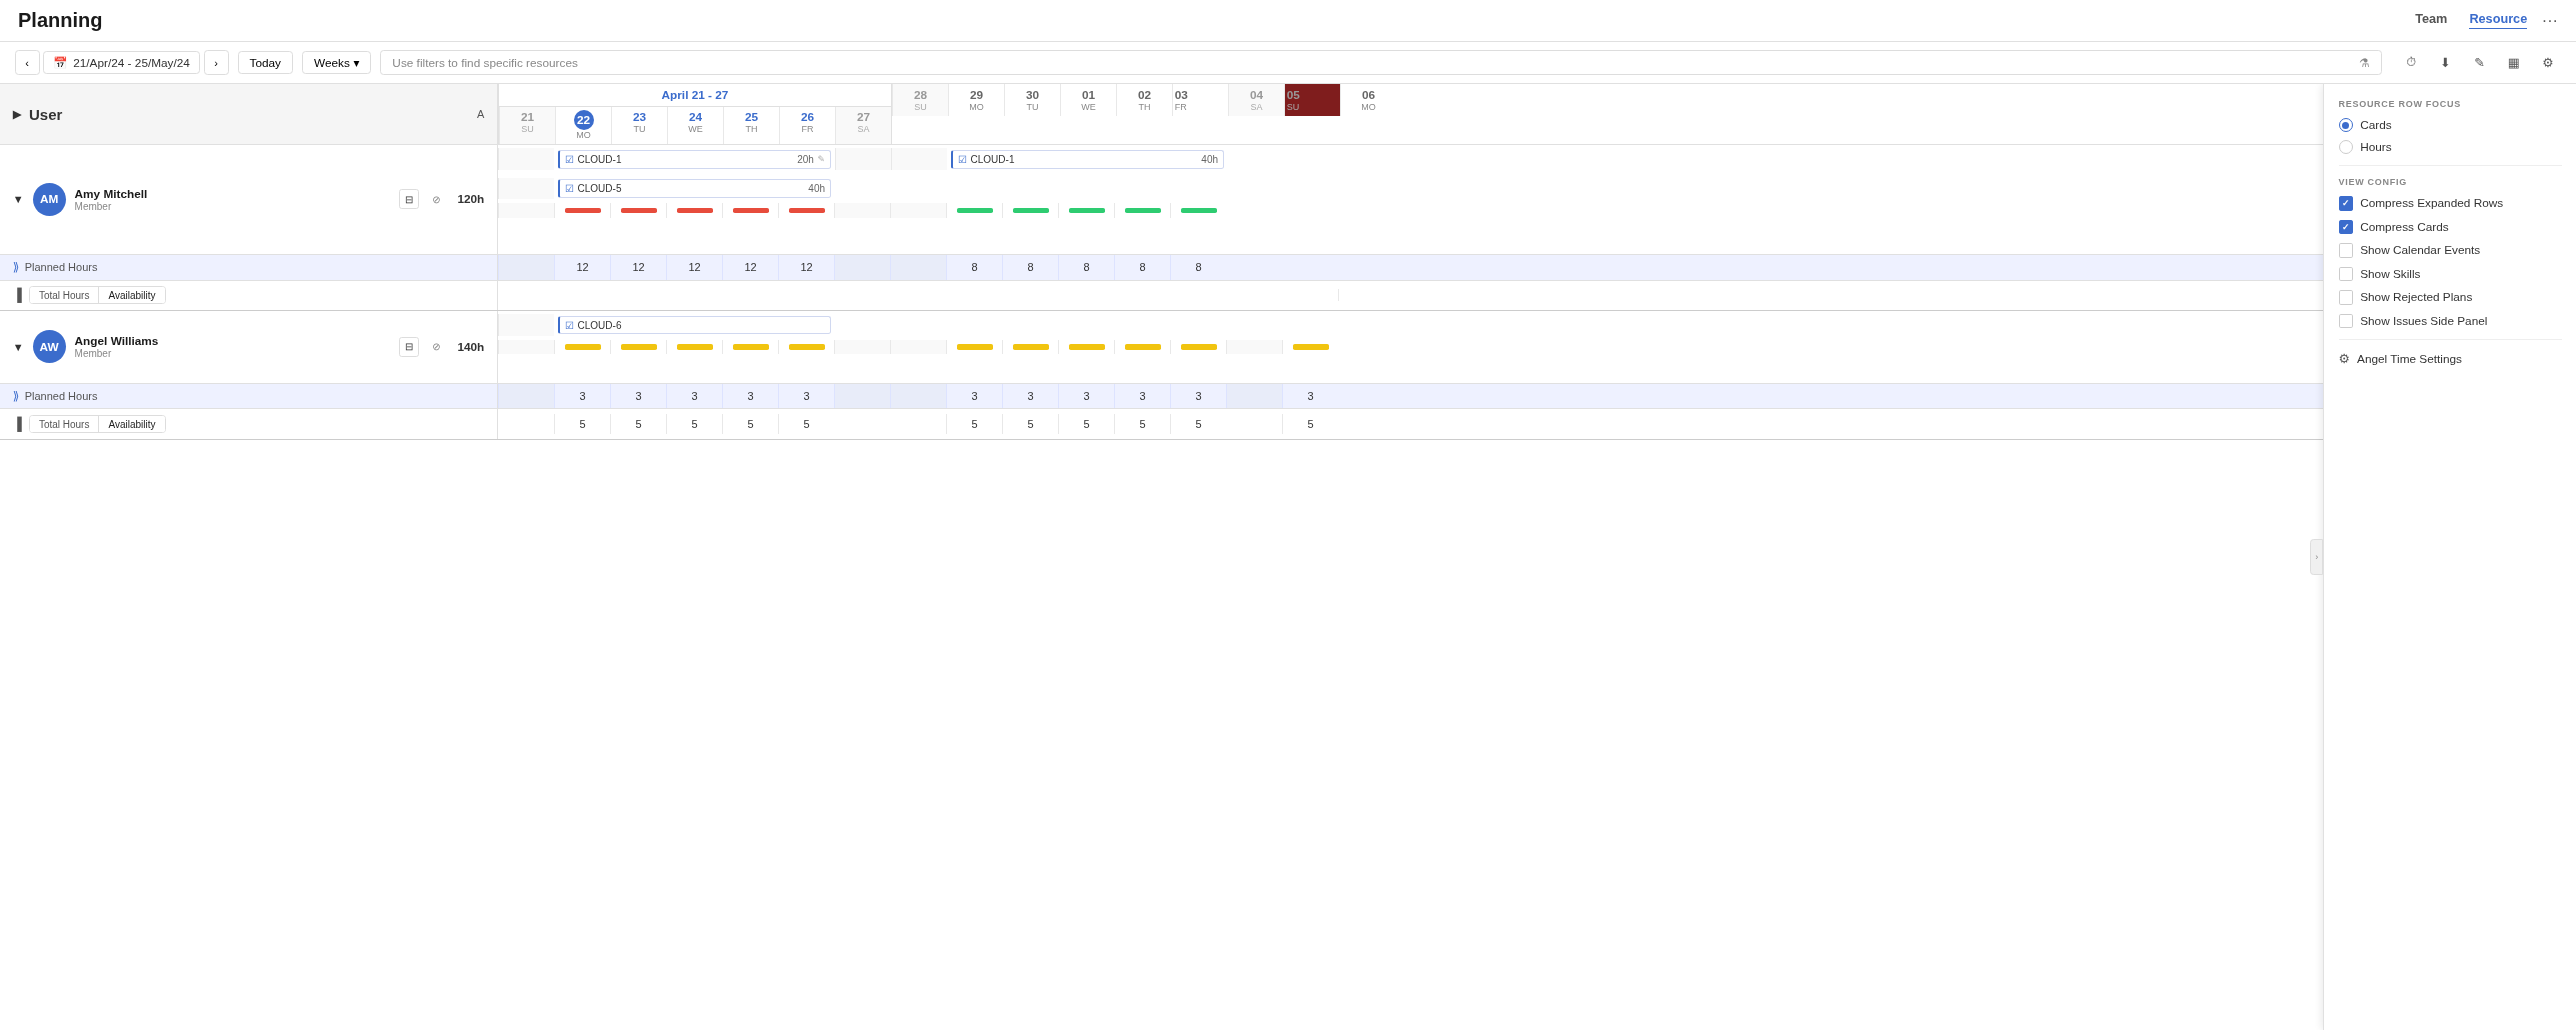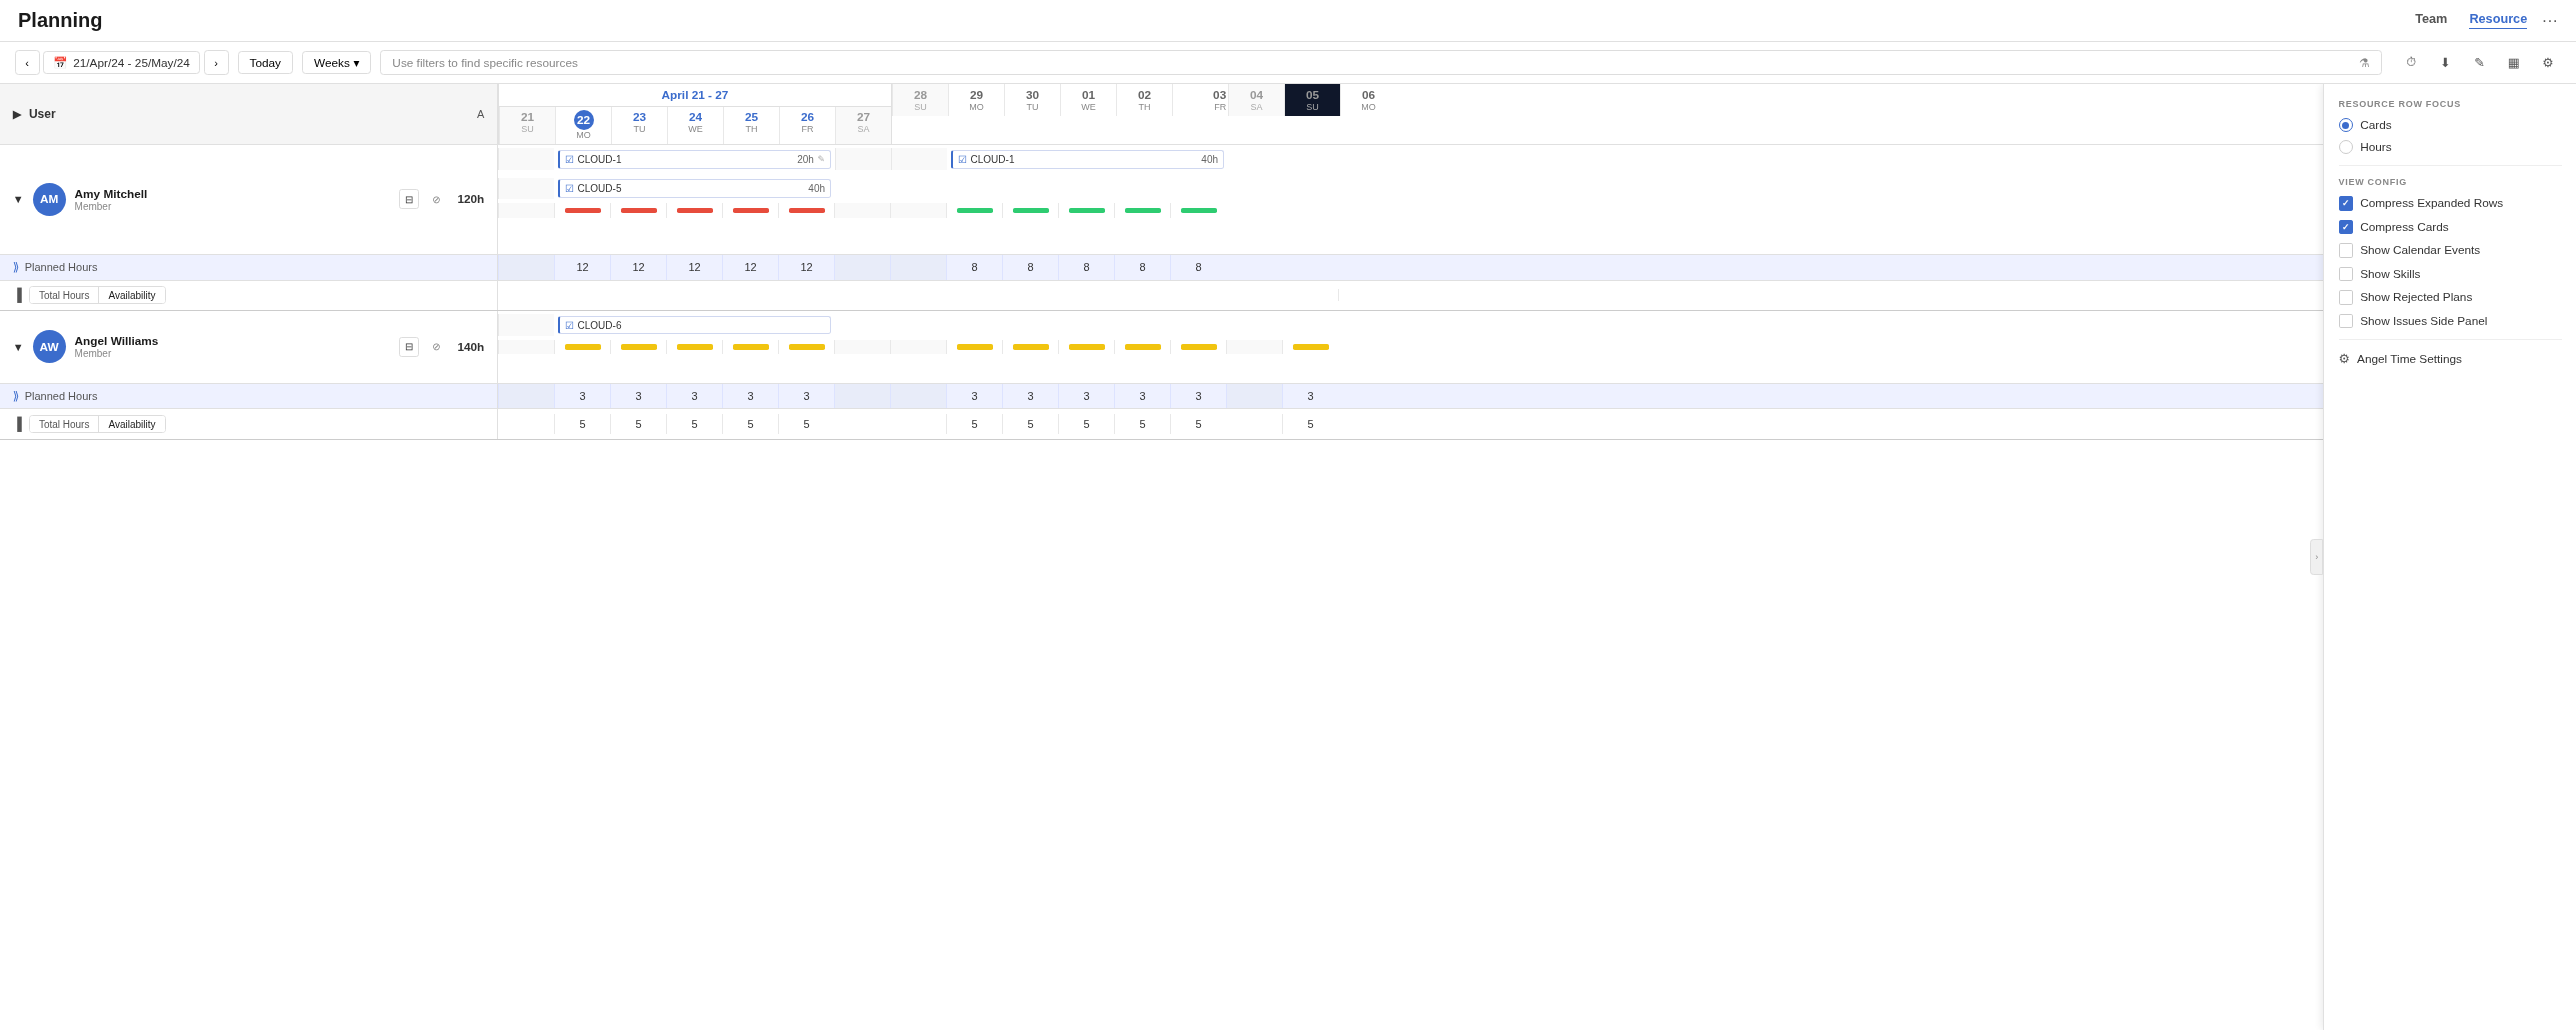--- a/index.html
+++ b/index.html
@@ -98,21 +98,21 @@
   </div>
 
   <div class="main">
 
     <div style="display:flex; flex-direction:column; flex:1; overflow:hidden;">
 
       <div style="display:flex; border-bottom:0.9px solid #e0e0e0; background:#fff; flex-shrink:0;">
 
         <div style="width:498px; flex-shrink:0; border-right:0.9px solid #e0e0e0; display:flex; align-items:center; padding:5.4px 12.7px; background:#f5f5f5;">
           <span style="margin-right:7.2px; cursor:pointer;">▶</span>
-          <span style="font-weight:600; font-size:12px;">User</span>
+          <span style="font-weight:600; font-size:15px;">User</span>
           <span style="margin-left:auto; font-size:11px; color:#555;">A</span>
         </div>
 
         <div style="display:flex; flex:1; overflow:hidden;">
 
           <div style="display:flex; flex-direction:column; border-left:0.9px solid #e0e0e0;">
             <div style="text-align:center; font-weight:600; padding:3.6px 7.2px; font-size:11.8px; border-bottom:0.9px solid #e0e0e0; color:#3b6ccc;">April 21 - 27</div>
             <div style="display:flex;">
               <div style="width:56px;text-align:center;padding:3.6px 1.8px;font-size:10px;background:#f9f9f9;border-left:0.9px solid #e8e8e8;">
                   <div style="font-size:11.8px;font-weight:600;color:#999;">21</div>
@@ -160,29 +160,29 @@
                   <div style="font-size:9px;color:#888;">TU</div>
                 </div>
               <div style="width:56px;text-align:center;padding:3.6px 1.8px;font-size:10px;border-left:0.9px solid #e8e8e8;">
                   <div style="font-size:11.8px;font-weight:600;color:#666;">01</div>
                   <div style="font-size:9px;color:#888;">WE</div>
                 </div>
               <div style="width:56px;text-align:center;padding:3.6px 1.8px;font-size:10px;border-left:0.9px solid #e8e8e8;">
                   <div style="font-size:11.8px;font-weight:600;color:#666;">02</div>
                   <div style="font-size:9px;color:#888;">TH</div>
                 </div>
-              <div style="width:56px;text-align:right;padding:3.6px 1.8px;font-size:10px;border-left:0.9px solid #e8e8e8;">
+              <div style="width:56px;text-align:left;padding:3.6px 1.8px;font-size:10px;border-left:0.9px solid #e8e8e8;">
                   <div style="font-size:11.8px;font-weight:600;color:#666;">03</div>
                   <div style="font-size:9px;color:#888;">FR</div>
                 </div>
               <div style="width:56px;text-align:center;padding:3.6px 1.8px;font-size:10px;background:#f9f9f9;border-left:0.9px solid #e8e8e8;">
                   <div style="font-size:11.8px;font-weight:600;color:#999;">04</div>
                   <div style="font-size:9px;color:#aaa;">SA</div>
                 </div>
-              <div style="width:56px;text-align:center;padding:3.6px 1.8px;font-size:10px;background:#0f172a;border-left:0.9px solid #e8e8e8;">
+              <div style="width:56px;padding:3.6px 1.8px;font-size:10px;background:#7f1d1d;border-left:0.9px solid #e8e8e8;">
                   <div style="font-size:11.8px;font-weight:600;color:#999;">05</div>
                   <div style="font-size:9px;color:#aaa;">SU</div>
                 </div>
               <div style="width:56px;text-align:center;padding:3.6px 1.8px;font-size:10px;border-left:0.9px solid #e8e8e8;">
                   <div style="font-size:11.8px;font-weight:600;color:#666;">06</div>
                   <div style="font-size:9px;color:#888;">MO</div>
                 </div>
             </div>
           </div>
         </div>

